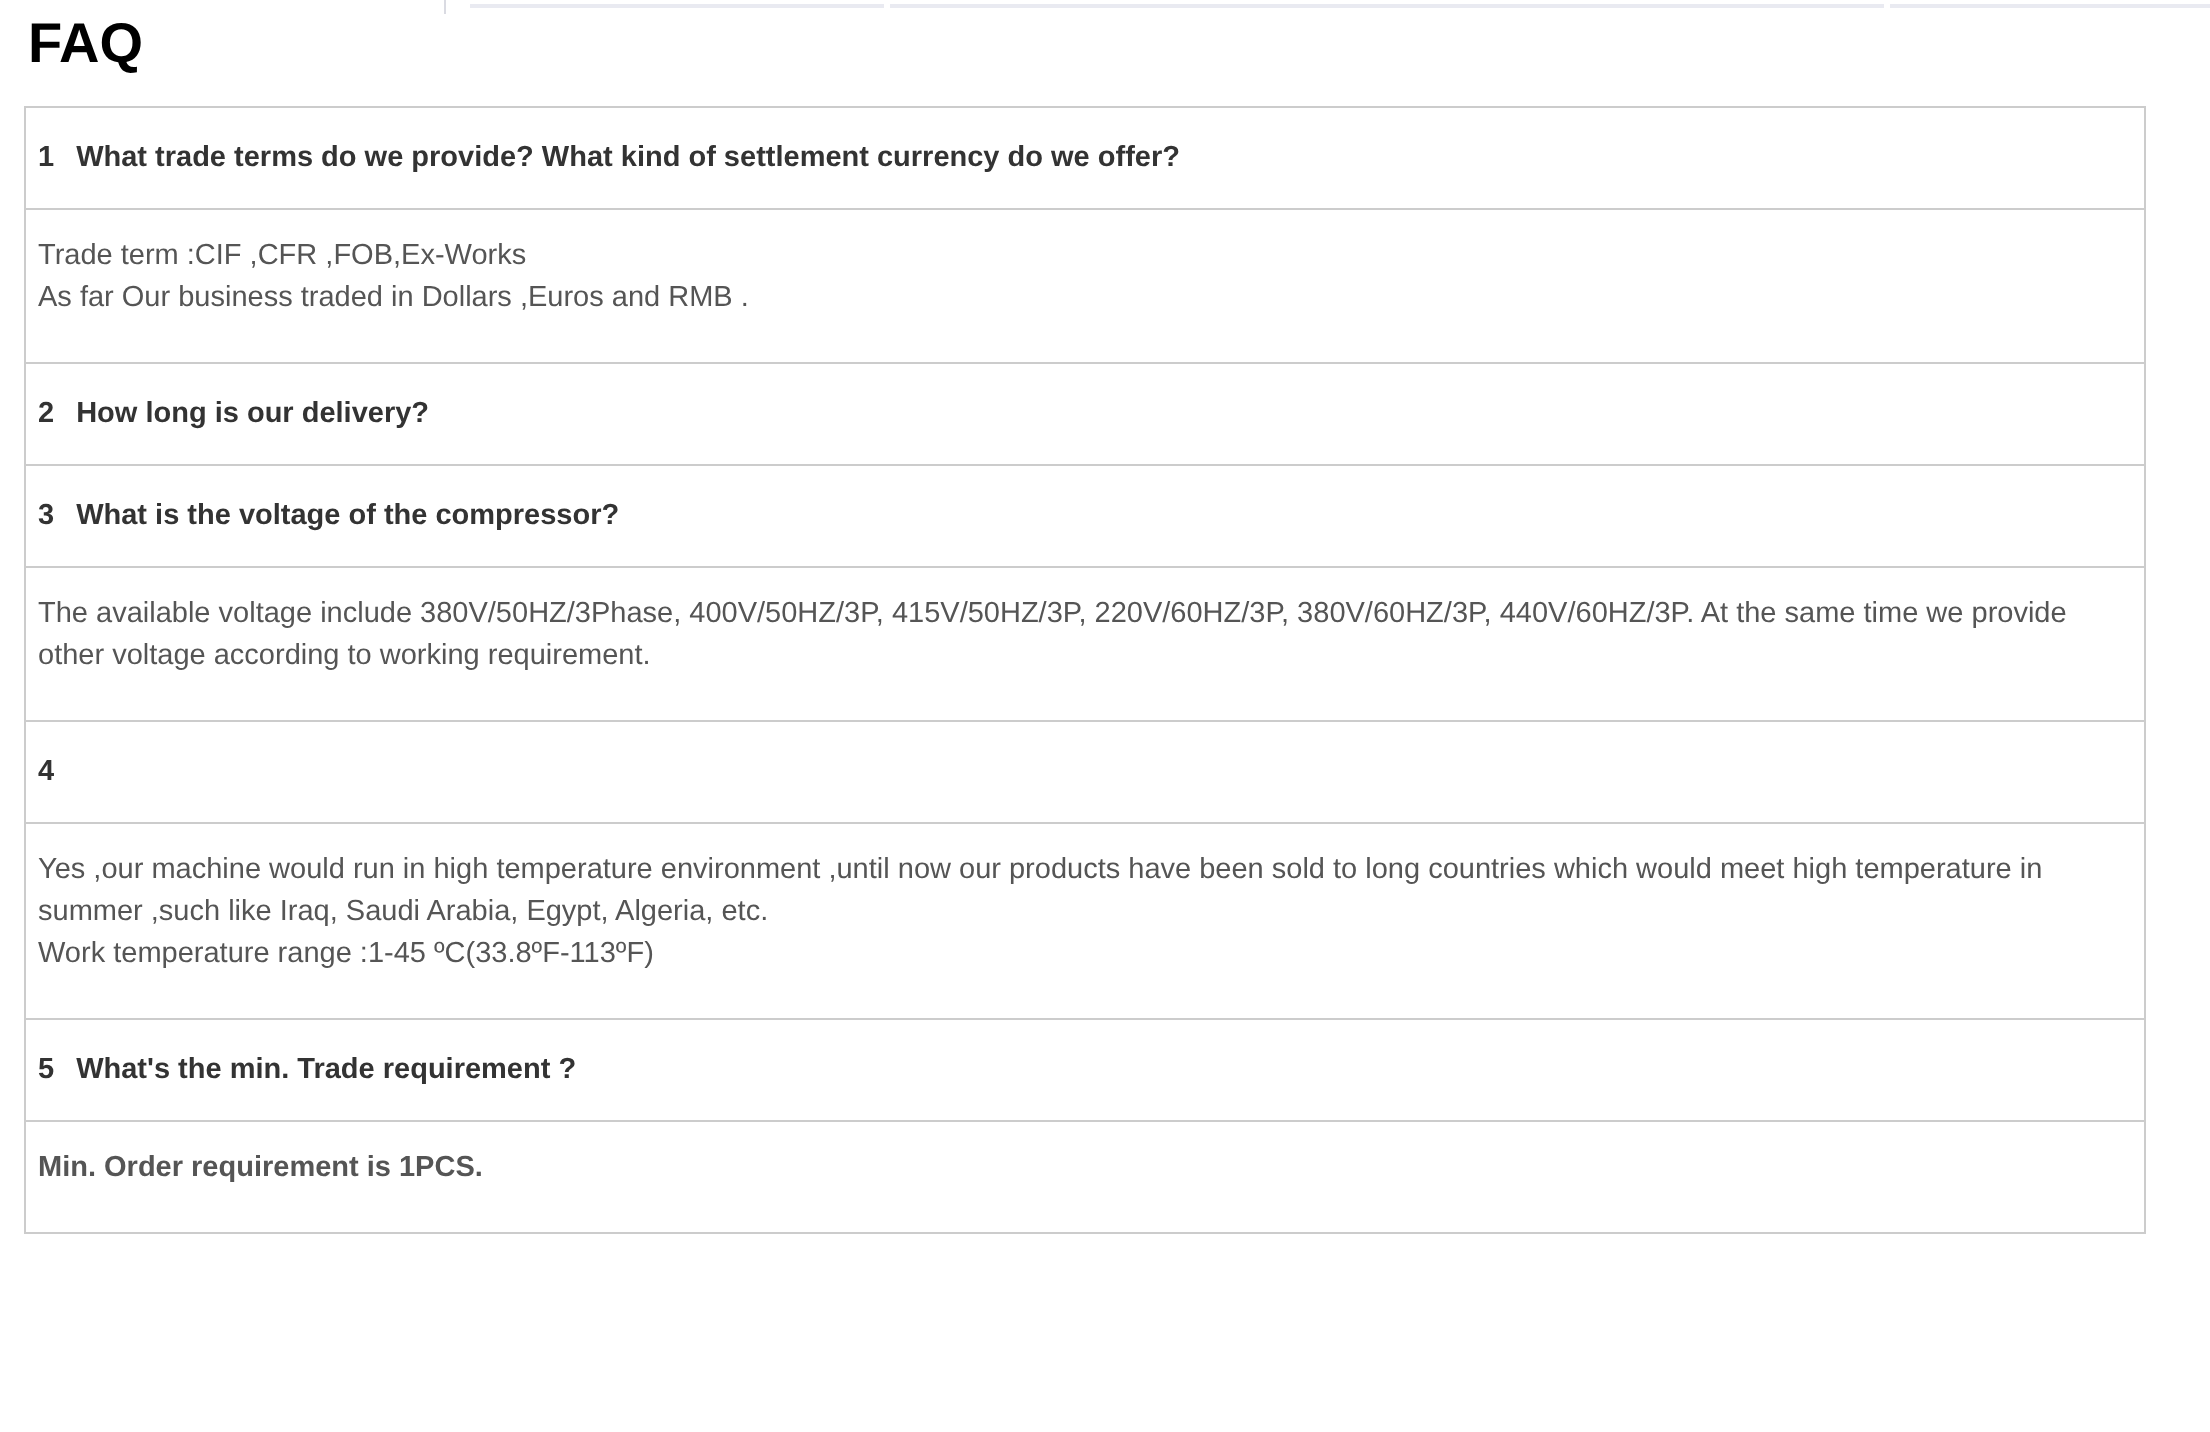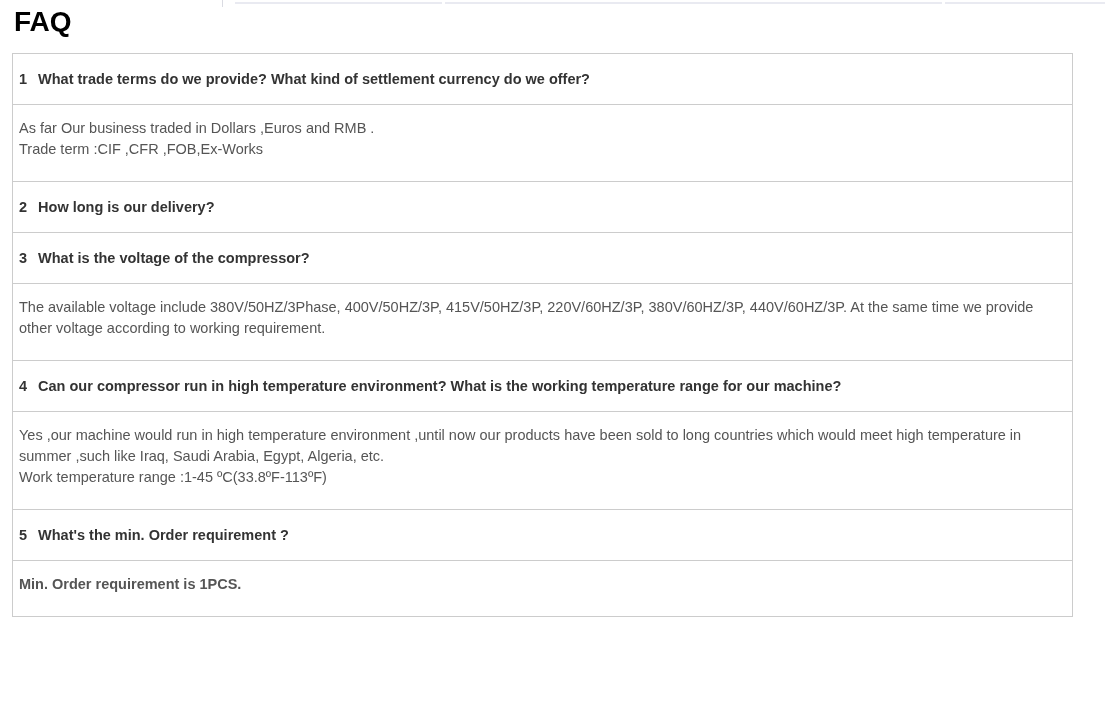--- a/index.html
+++ b/index.html
@@ -91,47 +91,46 @@
 
 <h2 class="page-title">FAQ</h2>
 
 <div class="faq-table">
 
   <div class="q-row">
     <span class="q-num">1</span>
     <span class="q-text">What trade terms do we provide? What kind of settlement currency do we offer?</span>
   </div>
   <div class="a-row">
+    <p>Trade term :CIF ,CFR ,FOB,Ex-Works</p>
     <p>As far Our business traded in Dollars ,Euros and RMB .</p>
-    <p>Trade term :CIF ,CFR ,FOB,Ex-Works</p>
   </div>
 
   <div class="q-row">
     <span class="q-num">2</span>
     <span class="q-text">How long is our delivery?</span>
   </div>
 
   <div class="q-row">
     <span class="q-num">3</span>
     <span class="q-text">What is the voltage of the compressor?</span>
   </div>
   <div class="a-row">
     <p>The available voltage include 380V/50HZ/3Phase, 400V/50HZ/3P, 415V/50HZ/3P, 220V/60HZ/3P, 380V/60HZ/3P, 440V/60HZ/3P. At the same time we provide other voltage  according to working requirement.</p>
   </div>
 
   <div class="q-row">
     <span class="q-num">4</span>
-    <span class="q-text">Can our compressor run in high temperature environment? What is the working temperature range for our machine?</span>
   </div>
   <div class="a-row">
     <p>Yes ,our machine would run in high temperature environment ,until now our products have been sold to long countries which would meet high temperature in summer ,such like Iraq, Saudi Arabia, Egypt, Algeria, etc.</p>
     <p>Work temperature range :1-45 ºC(33.8ºF-113ºF)</p>
   </div>
 
   <div class="q-row">
     <span class="q-num">5</span>
-    <span class="q-text">What's the min. Order requirement ?</span>
+    <span class="q-text">What's the min. Trade requirement ?</span>
   </div>
   <div class="a-row">
     <p>Min. Order requirement is 1PCS.</p>
   </div>
 
 </div>
 
 </body></html>

